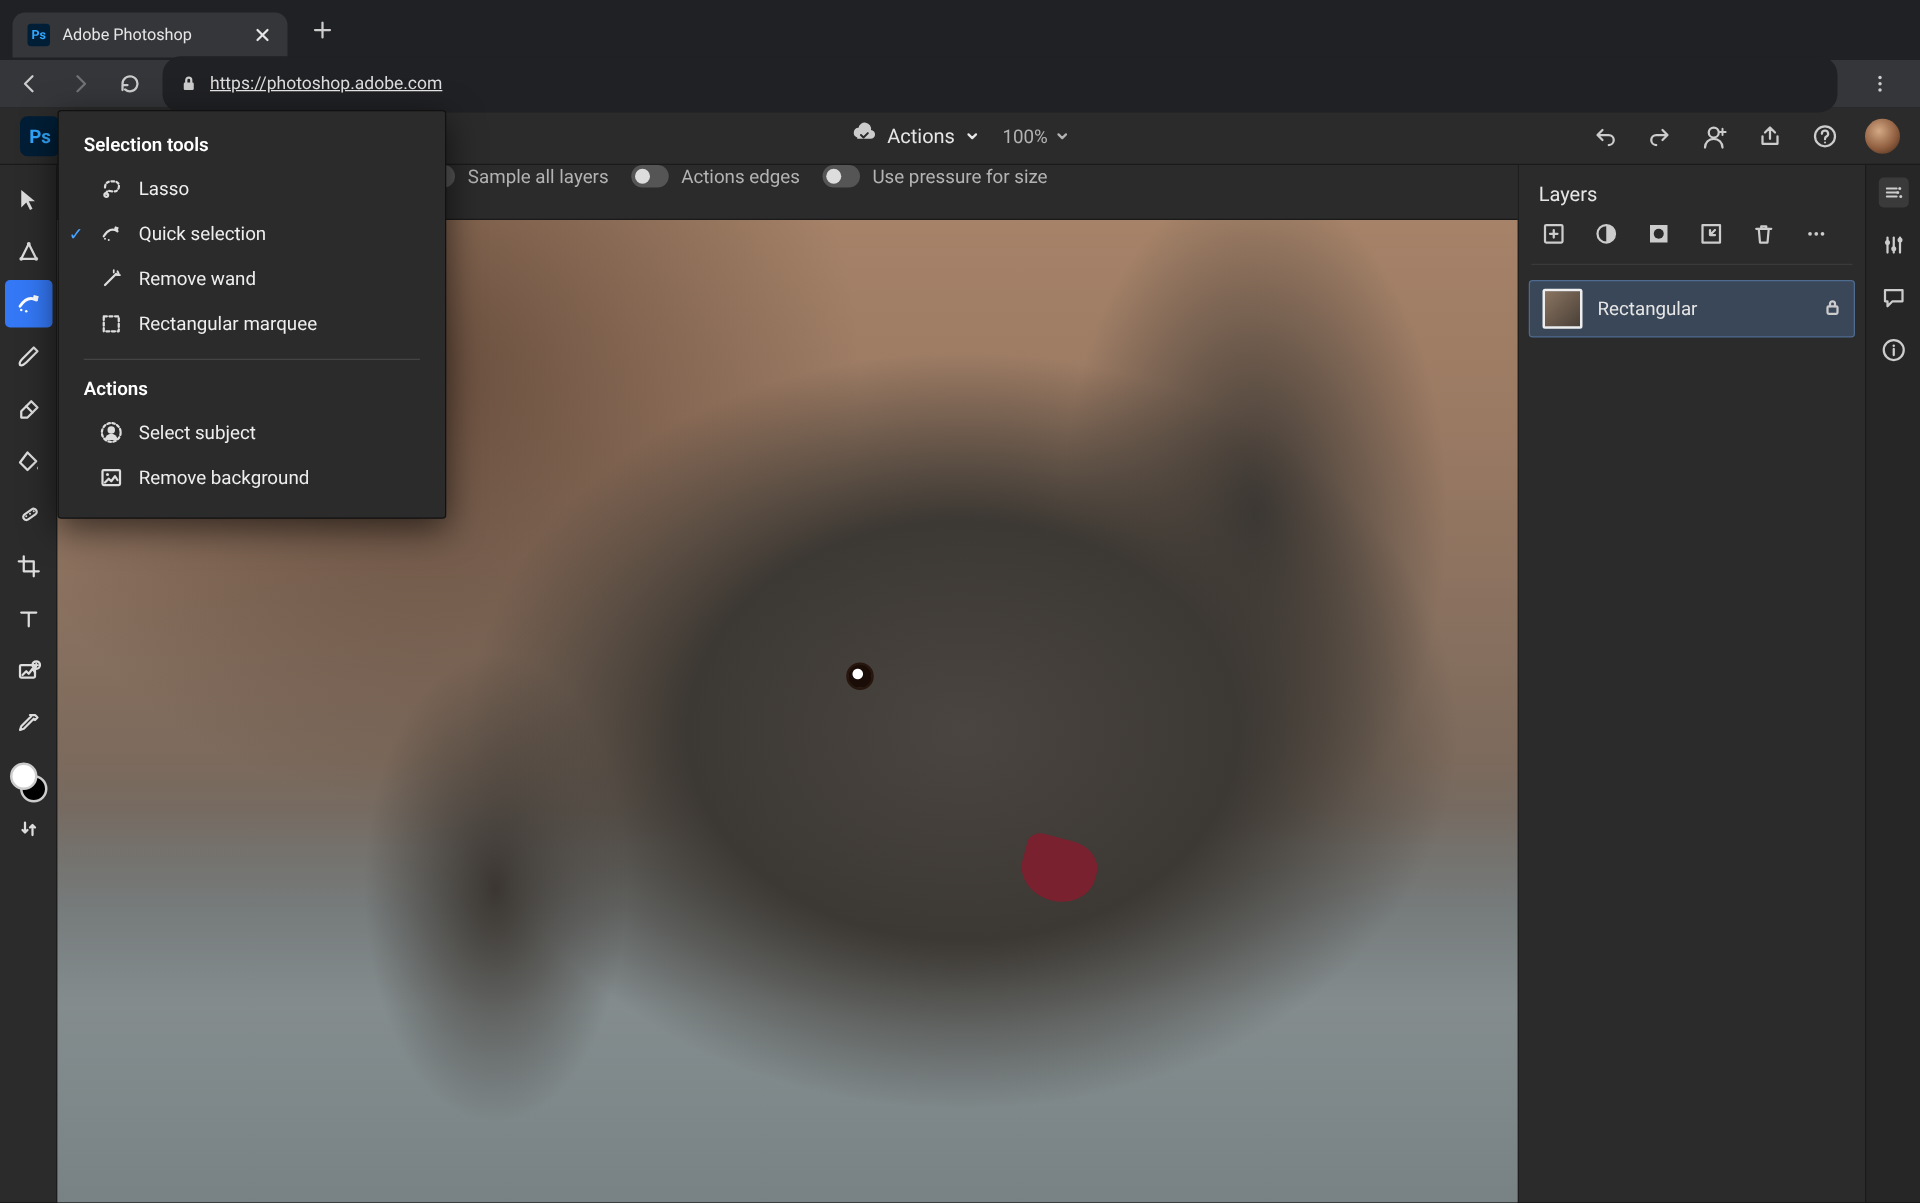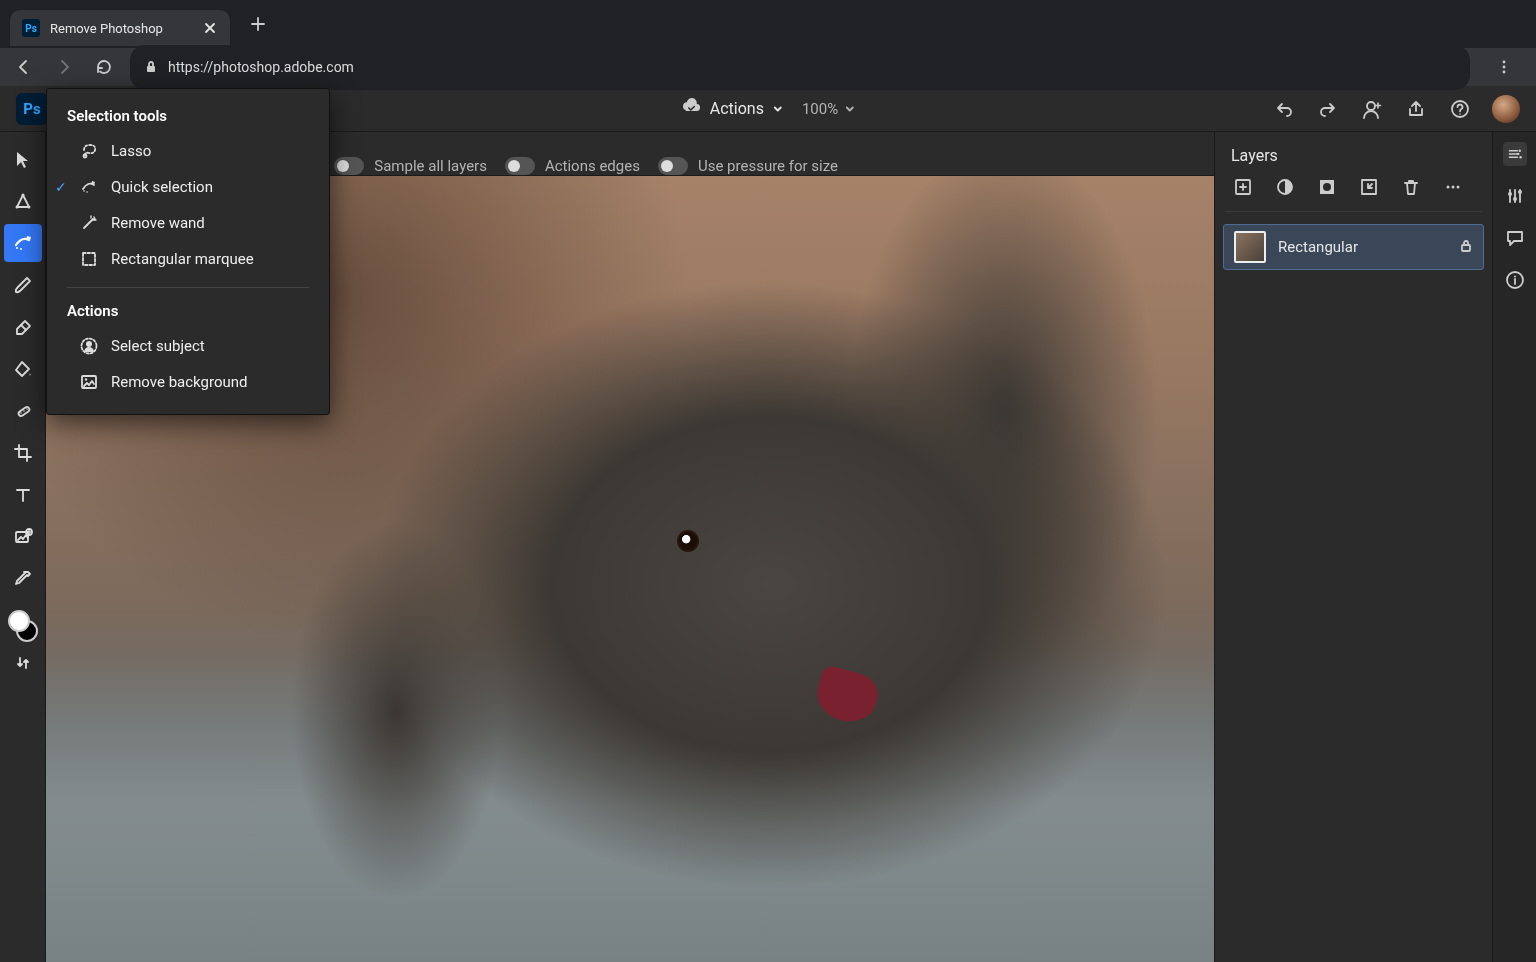--- a/index.html
+++ b/index.html
@@ -26,21 +26,21 @@
   
   .tab-strip { height:48px; background:var(--chrome-bg); display:flex; align-items:center; padding-left:10px; }
   .tab { height:36px; background:var(--tab-bg); border-radius:10px 10px 0 0; display:flex; align-items:center; padding:0 12px; min-width:220px; gap:10px; margin-top:8px; }
   .favicon { width:18px; height:18px; background:#001e36; color:#31a8ff; font-size:10px; font-weight:700; display:flex; align-items:center; justify-content:center; border-radius:3px;}
   .tab-title { font-size:13px; color:var(--text); flex:1; }
   .tab-close { width:16px; height:16px; display:flex; align-items:center; justify-content:center; }
   .new-tab { width:28px; height:28px; display:flex; align-items:center; justify-content:center; margin-left:14px; color:#ccc; }
 
   .addr-row { height:38px; background:var(--toolbar-bg); display:flex; align-items:center; padding:0 10px; gap:12px; }
   .nav-btn { width:28px; height:28px; display:flex; align-items:center; justify-content:center; color:#ccc; }
-  .addr-bar { flex:1; height:45px; background:var(--addr-bg); border-radius:15px; display:flex; align-items:center; padding:0 14px; gap:10px; color:var(--text); max-width:1340px;}
+  .addr-bar { flex:1; height:45px; background:var(--addr-bg); border-radius:15px; display:flex; align-items:center; padding:0 14px; gap:10px; color:var(--text); max-width:1340px;text-decoration:underline;}
   .lock-icon svg { display:block; }
   .addr-text { font-size:14px; color:#ddd; }
   .kebab { margin-left:8px; }
 
   
   .app-header { height:46px; background:var(--app-header-bg); display:flex; align-items:center; padding:0 16px; border-bottom:1px solid #1a1a1a; }
   .ps-logo { width:32px; height:32px; background:#001e36; color:#31a8ff; font-weight:700; font-size:15px; border-radius:6px; display:flex; align-items:center; justify-content:center; margin-right:10px; }
   .beta { font-size:14px; color:var(--text-dim); margin-right:10px;}
   .vdiv { width:1px; height:26px; background:var(--divider); margin:0 10px; }
   .hamburger { color:#ccc; }
@@ -57,21 +57,21 @@
   
   .app-body { display:flex; height: calc(962px - 48px - 38px - 46px); background:var(--app-bg); }
   .tools-col { width:46px; background:var(--panel-bg); border-right:1px solid #1a1a1a; display:flex; flex-direction:column; align-items:center; padding-top:8px; gap:4px; }
   .tool { width:38px; height:38px; display:flex; align-items:center; justify-content:center; border-radius:4px; color:#ddd; position:relative; }
   .tool.active { background:var(--accent); color:#fff;}
   .color-swatch-stack { margin-top:6px; width:34px; height:36px; position:relative;}
   .sw-back { position:absolute; right:2px; bottom:2px; width:22px; height:22px; border-radius:50%; background:#000; border:2px solid #ccc;}
   .sw-front { position:absolute; left:2px; top:2px; width:22px; height:22px; border-radius:50%; background:#fff; border:2px solid #ccc;}
 
   .center-col { flex:1; display:flex; flex-direction:column; background:var(--canvas-filler); position:relative;}
-  .options-bar { height:44px; background:var(--options-bar-bg); border-bottom:1px solid #1a1a1a; display:flex; align-items:flex-end; padding:0 16px; gap:18px; }
+  .options-bar { height:44px; background:var(--options-bar-bg); border-bottom:1px solid #1a1a1a; display:flex; align-items:flex-start; padding:0 16px; gap:18px; }
   .opt-icon { width:28px; height:28px; display:flex; align-items:center; justify-content:center; color:#ccc; }
   .brush-size-pill { display:flex; align-items:center; gap:10px; background:#3a3a3a; height:32px; padding:0 12px; border-radius:16px; border:1px solid #555;}
   .brush-dot { width:14px; height:14px; border-radius:50%; background:#e3e3e3;}
   .brush-size-val { font-size:15px;}
   .vbar { width:1px; height:24px; background:var(--divider);}
   .toggle-row { display:flex; align-items:center; gap:10px; font-size:15px; color:var(--text-dim);}
   .toggle { width:30px; height:18px; border-radius:9px; background:#555; position:relative;}
   .toggle::after{content:"";position:absolute;width:12px;height:12px;background:#ddd;border-radius:50%;top:3px;left:3px;}
 
   .canvas { flex:1; background:linear-gradient(180deg,#a58268 0%, #9b7a63 20%, #7c6a5c 55%, #6a6c6b 70%, #7a8384 100%); position:relative; overflow:hidden;}
@@ -82,21 +82,21 @@
       radial-gradient(ellipse 550px 420px at 62% 52%, #4a4540 0%, #3c3833 40%, rgba(0,0,0,0) 72%),
       radial-gradient(ellipse 220px 380px at 82% 30%, #3b3733 0%, rgba(0,0,0,0) 70%),
       radial-gradient(ellipse 140px 250px at 30% 68%, #3b3631 0%, rgba(0,0,0,0) 75%),
       linear-gradient(180deg, rgba(0,0,0,0) 60%, rgba(140,150,152,0.7) 80%, rgba(120,130,132,0.9) 100%),
       radial-gradient(circle 500px at 25% 15%, rgba(60,40,30,0.55) 0%, rgba(0,0,0,0) 70%);
   }
   .eye { position:absolute; left:54%; top:45%; width:22px; height:22px; border-radius:50%; background:radial-gradient(circle at 40% 40%, #fff 0 25%, #1a0d07 30% 100%); border:2px solid #26160d;}
   .mouth { position:absolute; left:66%; top:63%; width:60px; height:50px; background:#7a2130; border-radius:20% 40% 50% 50%; transform:rotate(15deg);}  
 
   
-  .flyout { position:absolute; left:46px; top:88px; width:284px; background:var(--flyout-bg); border:1px solid #111; border-radius:3px; box-shadow:0 8px 28px rgba(0,0,0,0.6); padding:14px 0; z-index:50;}
+  .flyout { position:absolute; left:46px; top:88px; width:311px; background:var(--flyout-bg); border:1px solid #111; border-radius:3px; box-shadow:0 8px 28px rgba(0,0,0,0.6); padding:14px 0; z-index:50;}
   .fly-heading { font-size:15px; font-weight:600; color:#fff; padding:4px 20px 8px;}
   .fly-item { display:flex; align-items:center; gap:12px; padding:8px 20px; font-size:15px; color:#eee; position:relative;}
   .fly-item .check { position:absolute; left:8px; color:#4aa3ff; font-size:14px; display:none;}
   .fly-item.checked .check { display:block;}
   .fly-item .item-icon { width:20px; height:20px; display:flex; align-items:center; justify-content:center; margin-left:12px; color:#ddd;}
   .fly-divider { height:1px; background:#444; margin:10px 20px;}
 
   
   .right-col { width:278px; background:var(--panel-bg); border-left:1px solid #1a1a1a; display:flex; flex-direction:column;}
   .collapsed-strip { width:44px; background:var(--panel-dark); border-left:1px solid #1a1a1a; display:flex; flex-direction:column; align-items:center; padding-top:10px; gap:18px;}
@@ -111,21 +111,21 @@
   svg { fill:none; stroke:currentColor; stroke-width:1.8; stroke-linecap:round; stroke-linejoin:round; }
 </style>
 </head>
 <body>
 
 <div class="root">
 
   <div class="tab-strip">
     <div class="tab">
       <div class="favicon">Ps</div>
-      <span class="tab-title">Remove Photoshop</span>
+      <span class="tab-title">Adobe Photoshop</span>
       <span class="tab-close">
         <svg width="12" height="12" viewBox="0 0 12 12">
             <path d="M2 2 L10 10 M10 2 L2 10"></path>
           </svg>
       </span>
     </div>
     <div class="new-tab">
       <svg width="14" height="14" viewBox="0 0 14 14">
           <path d="M7 1 V13 M1 7 H13"></path>
         </svg>

